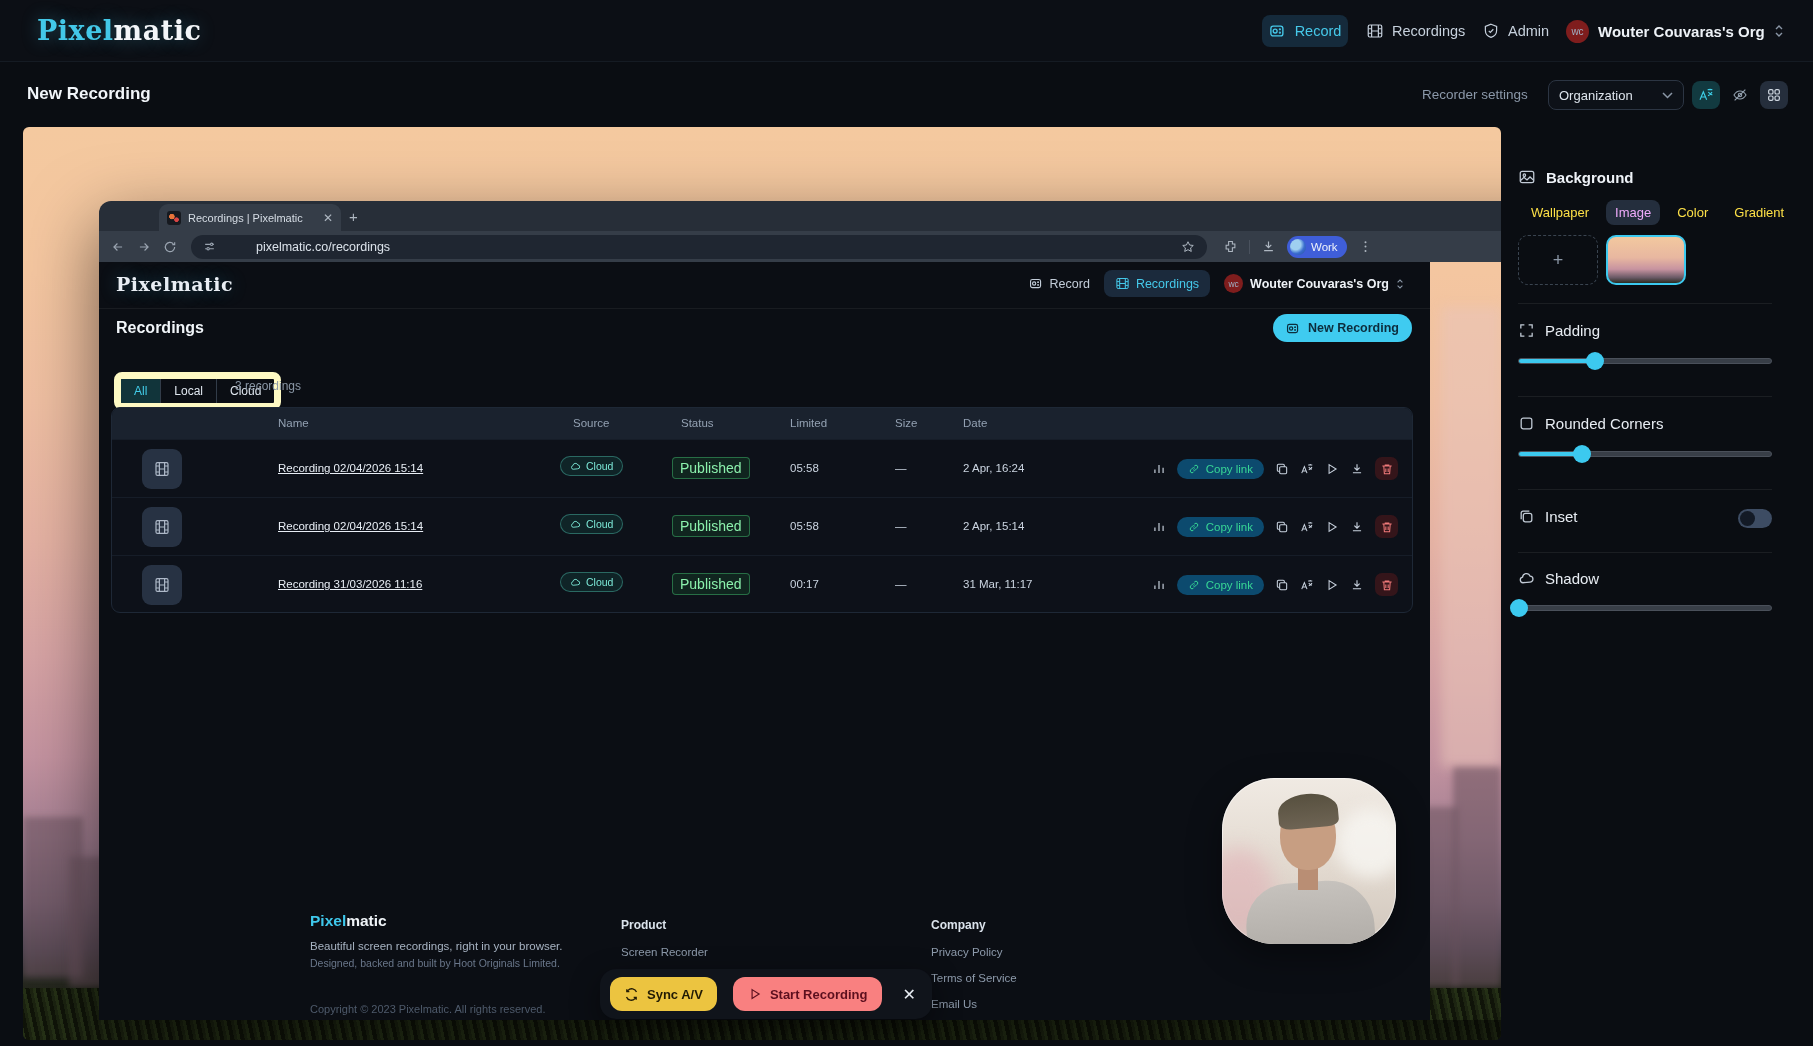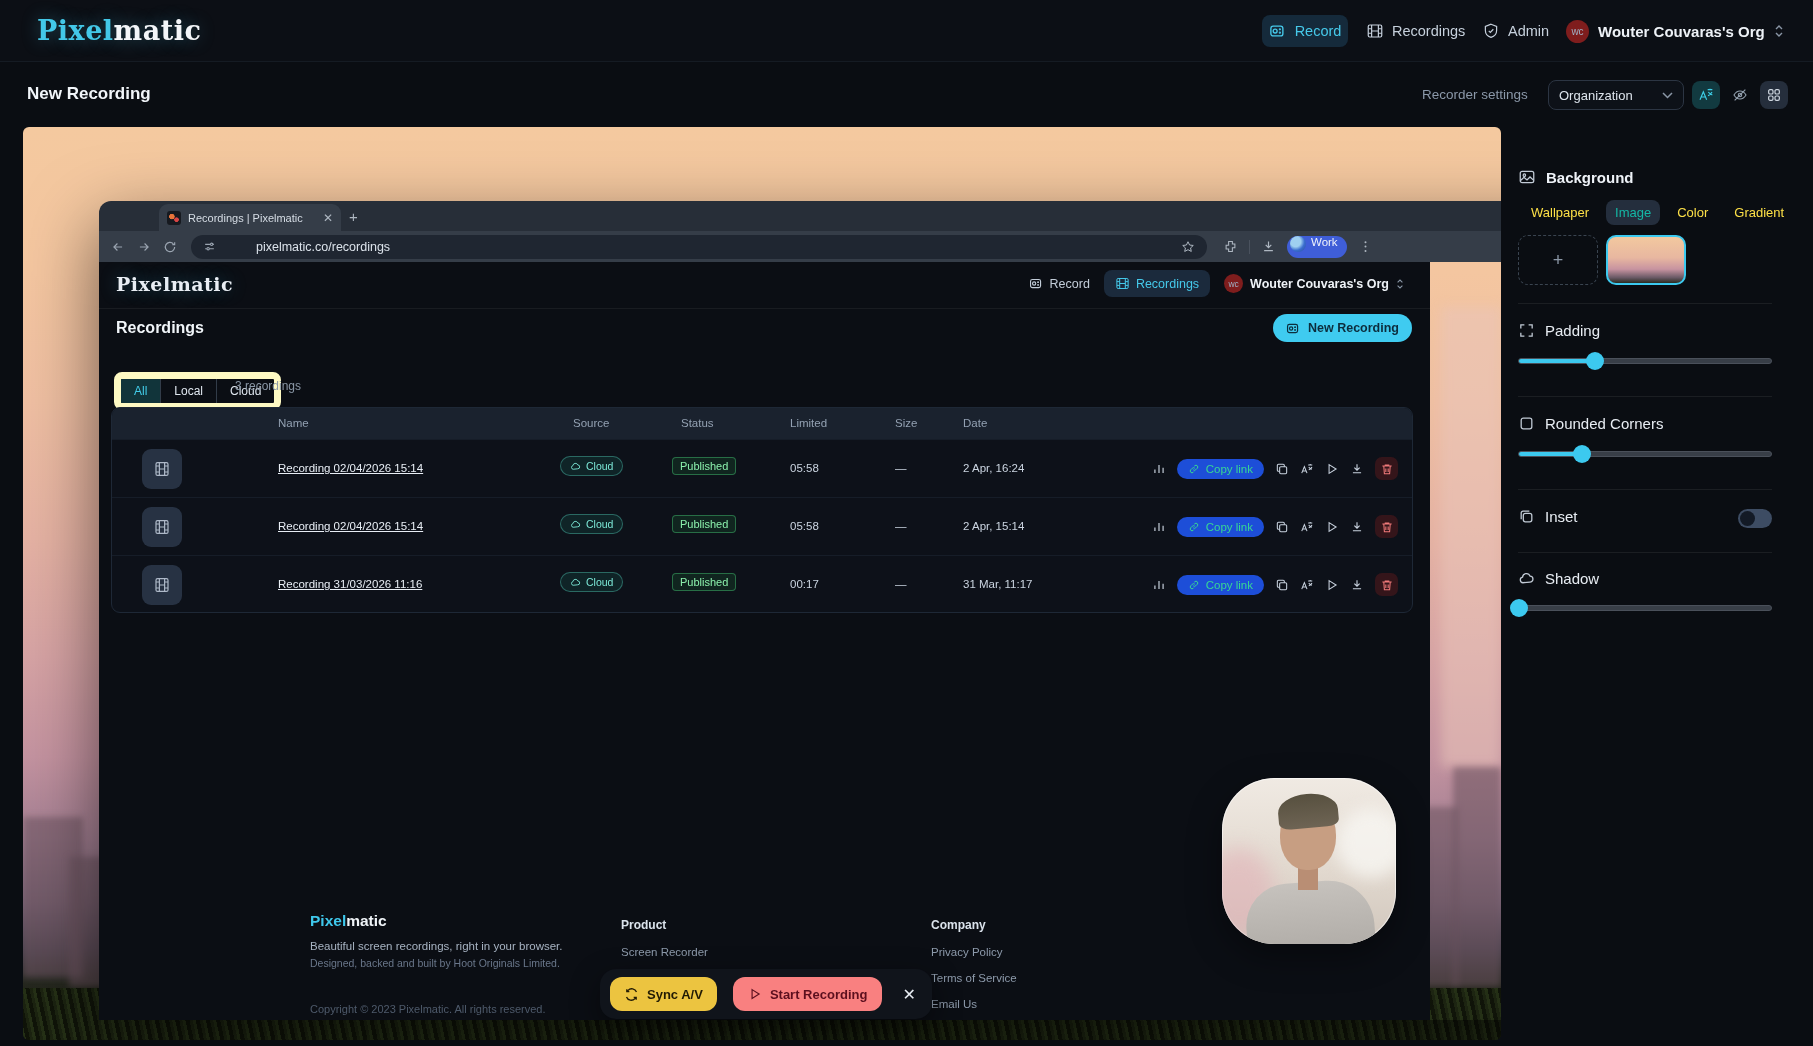--- a/index.html
+++ b/index.html
@@ -55,21 +55,21 @@
   .win-collapse { position:absolute; right:10px; top:4px; width:24px; height:21px; border-radius:6px; background:#3a4350; color:#cfd6de; display:flex; align-items:center; justify-content:center; cursor:pointer; }
   .urlbar { position:absolute; left:0; top:30px; width:100%; height:31px; background:#353d48; display:flex; align-items:center; }
   .nav-ic { color:#9aa4b0; margin-left:12px; cursor:pointer; }
   .nav-ic svg { width:14px; height:14px; }
   .url-pill { position:relative; margin-left:14px; width:1016px; height:24px; background:#1f2631; border-radius:13px; display:flex; align-items:center; padding:0 12px; gap:8px; }
   .url-text { font-size:12.5px; color:#dbe2ea;margin-left:32px; }
   .url-star { position:absolute; right:12px; color:#aeb7c1; }
   .chrome-right { display:flex; align-items:center; gap:11px; margin-left:16px; color:#aeb7c1; }
   .chrome-right svg { width:15px; height:15px; }
   .sep { width:1px; height:14px; background:#4a525e; }
-  .profile-pill { display:flex; gap:5px; background:#3f5ed8; border-radius:12px; height:22px; padding:0 9px 0 3px; cursor:pointer; }
+  .profile-pill { display:flex; align-items:center; gap:5px; background:#3f5ed8; border-radius:12px; height:22px; padding:0 9px 0 3px; cursor:pointer; }
   .profile-av { width:16px; height:16px; border-radius:50%; background:radial-gradient(circle at 35% 35%,#9fd0f0 0 35%,#3a6ecf 60%,#274a9a); }
   .profile-pill span { font-size:11.5px; color:#eef2fb; }
 
   
   .page { position:absolute; left:0; top:61px; width:1331px; height:758px; background:#0b0e14; overflow:hidden; }
   .site-header { position:absolute; left:0; top:0; width:100%; height:47px; border-bottom:1px solid rgba(255,255,255,.06); }
   .site-logo { position:absolute; left:17px; top:11px; font-family:"DejaVu Serif",serif; font-weight:bold; font-size:19px; text-shadow:0 0 12px rgba(80,200,235,.3); }
   .site-nav { position:absolute; right:26px; top:8px; display:flex; align-items:center; gap:14px; }
   .site-nav-item { display:flex; align-items:center; gap:6px; color:#c3cdd9; font-size:12.5px; cursor:pointer; }
   .site-nav-item svg { width:15px; height:15px; }
@@ -90,25 +90,25 @@
   .rtable { position:absolute; left:12px; top:145px; width:1302px; height:206px; border:1px solid #1e2836; border-radius:9px; background:#0d1119; }
   .thead { position:relative; height:31px; background:#1a222e; border-radius:8px 8px 0 0; }
   .th { position:absolute; top:9px; font-size:11.5px; color:#93a1b2; }
   .trow { position:relative; height:58px; border-top:1px solid #161d28; }
   .thumb { position:absolute; left:30px; top:9px; width:40px; height:40px; background:#273243; border-radius:9px; display:flex; align-items:center; justify-content:center; color:#aeb9c8; cursor:pointer; }
   .thumb svg { width:18px; height:18px; }
   .td { position:absolute; top:22px; font-size:11.5px; color:#cbd5e1; }
   .td-name { color:#e8eef5; text-decoration:underline; cursor:pointer; }
   .badge-cloud { position:absolute; top:16px; display:flex; align-items:center; gap:5px; border:1px solid rgba(94,234,212,.35); background:rgba(17,60,58,.45); color:#7de9d8; font-size:10.5px; border-radius:11px; padding:3px 9px; }
   .badge-cloud svg { width:11px; height:11px; }
-  .badge-pub { position:absolute; top:17px; border:1px solid rgba(74,222,128,.4); background:rgba(22,74,44,.35); color:#8bf0ac; font-size:11px; border-radius:4px; padding:2px 7px; }
+  .badge-pub { position:absolute; top:17px; border:1px solid rgba(74,222,128,.4); background:rgba(22,74,44,.35); color:#8bf0ac; font-size:14px; border-radius:4px; padding:2px 7px; }
   .actions { position:absolute; right:14px; top:17px; display:flex; align-items:center; gap:11px; color:#c9d3df; }
   .actions svg { width:14px; height:14px; }
   .act { cursor:pointer; display:flex; align-items:center; }
-  .copy-link { display:flex; align-items:center; gap:6px; background:#1d4ed8; color:#37d695; border-radius:12px; padding:4px 11px; font-size:11.5px; cursor:pointer; }
+  .copy-link { display:flex; align-items:center; gap:6px; background:#0c4a6e; color:#37d695; border-radius:12px; padding:4px 11px; font-size:11.5px; cursor:pointer; }
   .copy-link svg { width:12px; height:12px; }
   .act-del { width:23px; height:23px; background:rgba(127,29,29,.35); border-radius:7px; justify-content:center; color:#f07a7a; }
 
   
   .sfoot-brand { position:absolute; left:211px; top:650px; font-size:15.5px; font-weight:bold; }
   .sfoot-brand .p1 { color:#3fc8ec; } .sfoot-brand .p2 { color:#f0f4f8; }
   .sfoot-tag { position:absolute; left:211px; top:678px; font-size:11.5px; color:#a7b3c2; }
   .sfoot-by { position:absolute; left:211px; top:695px; font-size:10.5px; color:#69768a; }
   .sfoot-copy { position:absolute; left:211px; top:741px; font-size:11px; color:#4e5a6b; }
   .fcol-title { position:absolute; top:656px; font-size:12px; font-weight:600; color:#dbe3ec; }
@@ -131,21 +131,21 @@
   .btn-start { height:34px; display:flex; align-items:center; gap:8px; background:#f98080; border-radius:12px; padding:0 15px; color:#5c0f1e; font-size:13px; font-weight:600; cursor:pointer; }
   .btn-start svg { width:14px; height:14px; }
   .btn-close { margin-left:4px; color:#e8edf3; font-size:16px; cursor:pointer; }
 
   
   .sidebar { position:absolute; left:1518px; top:140px; width:254px; }
   .sb-head { position:absolute; left:0; top:28px; display:flex; align-items:center; gap:10px; color:#eef2f7; font-size:15px; font-weight:600; }
   .sb-head svg { width:18px; height:18px; color:#c2cbd6; }
   .sb-tabs { position:absolute; left:4px; top:60px; display:flex; align-items:center; gap:8px; }
   .sb-tab { font-size:13px; color:#fde047; padding:5px 9px; cursor:pointer; }
-  .sb-tab-active { background:#242e3d; border-radius:8px; color:#14b8a6; }
+  .sb-tab-active { background:#242e3d; border-radius:8px; color:#f0abfc; }
   .thumb-add { position:absolute; left:0; top:95px; width:80px; height:50px; border:1.5px dashed #3a4450; border-radius:10px; display:flex; align-items:center; justify-content:center; color:#8b97a6; font-size:18px; cursor:pointer; }
   .thumb-img { position:absolute; left:88px; top:95px; width:80px; height:50px; border:2px solid #3cc9ef; border-radius:10px; cursor:pointer;
     background:linear-gradient(180deg,#f2c89f 0%,#e8b7a0 45%,#c793a0 70%,#6b5a66 88%,#2a2c22 100%); }
   .sb-div { position:absolute; left:0; width:254px; height:1px; background:rgba(255,255,255,.07); }
   .sb-label { position:absolute; left:0; display:flex; align-items:center; gap:10px; color:#e8edf3; font-size:15px; font-weight:500; }
   .sb-label svg { width:17px; height:17px; color:#c2cbd6; }
   .slider { position:absolute; left:0; width:254px; height:6px; background:#383e47; border:1px solid #4a505a; border-radius:4px; cursor:pointer; }
   .sl-fill { height:100%; background:#3cc9ef; border-radius:4px; position:relative; }
   .sl-knob { position:absolute; right:-9px; top:50%; transform:translateY(-50%); width:18px; height:18px; border-radius:50%; background:#3cc9ef; }
   .toggle { position:absolute; left:220px; width:34px; height:19px; background:#3d4c63; border-radius:10px; cursor:pointer; }

